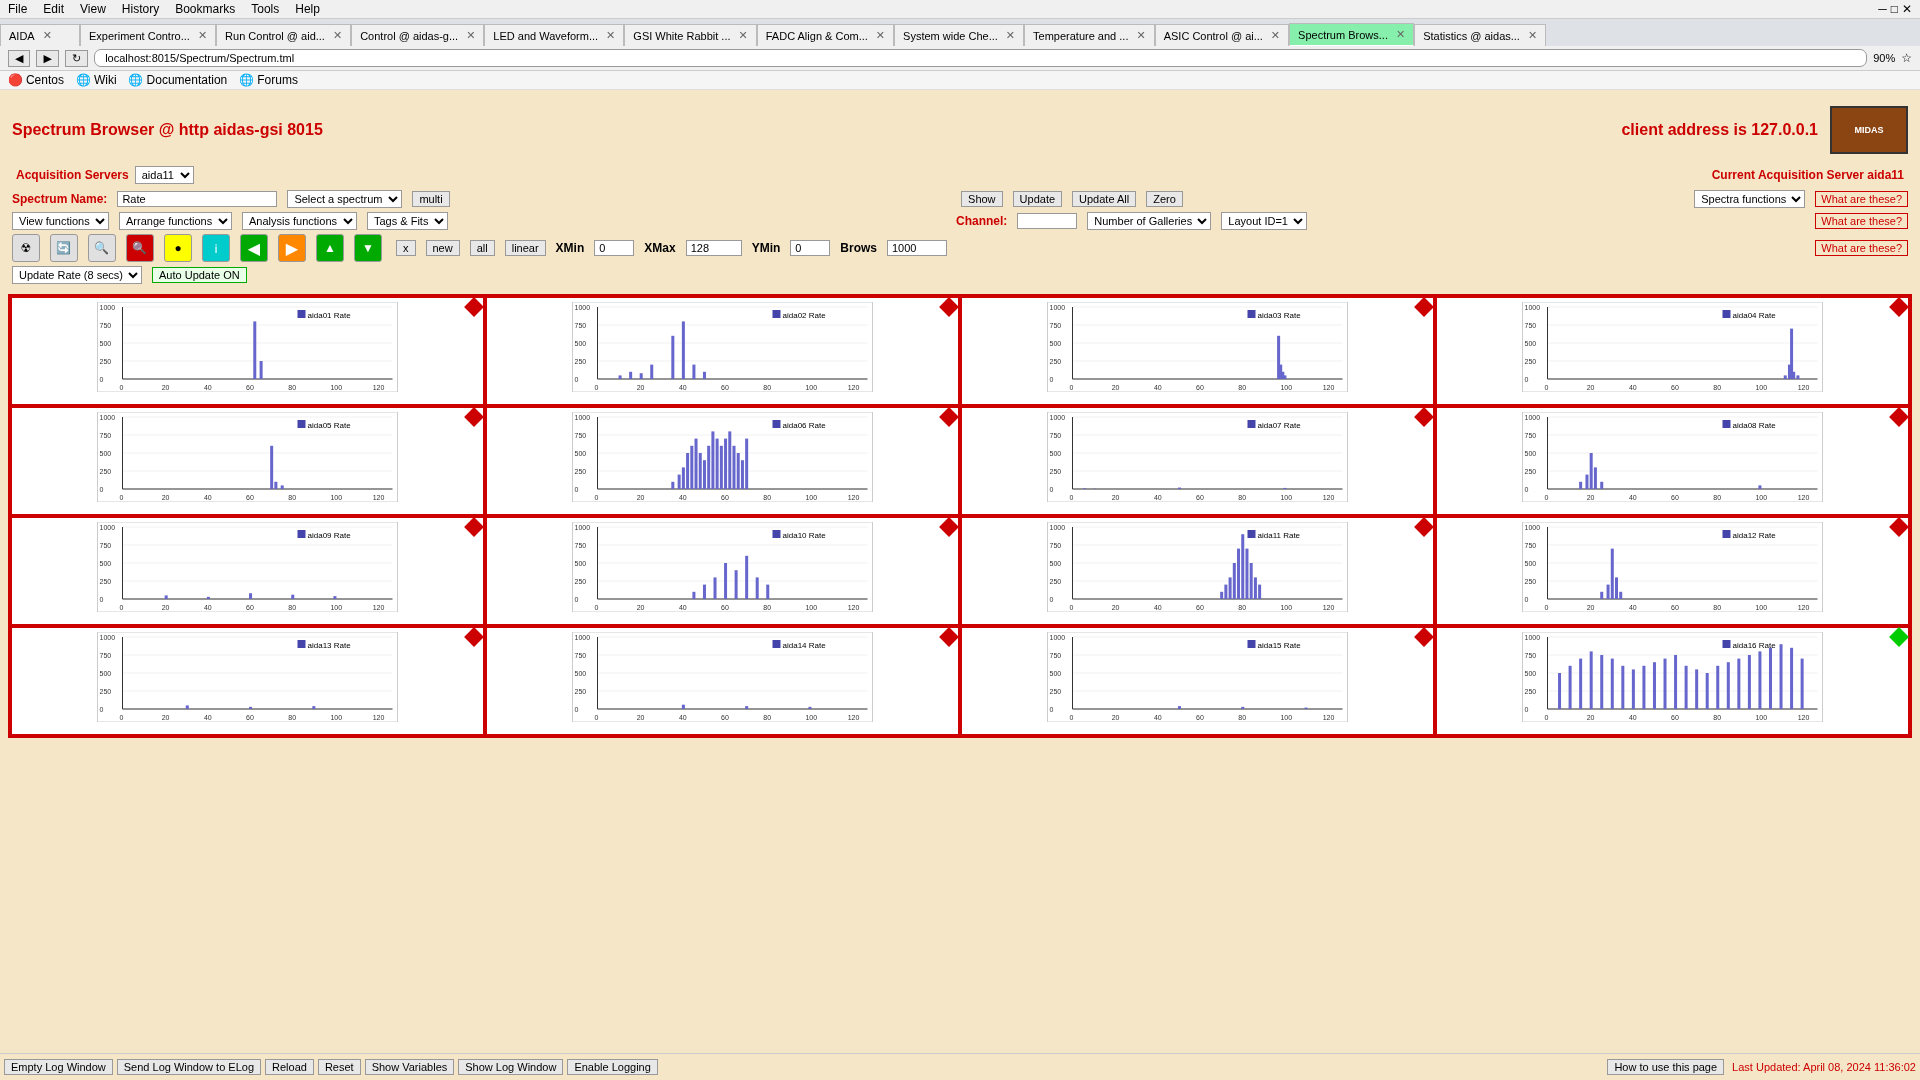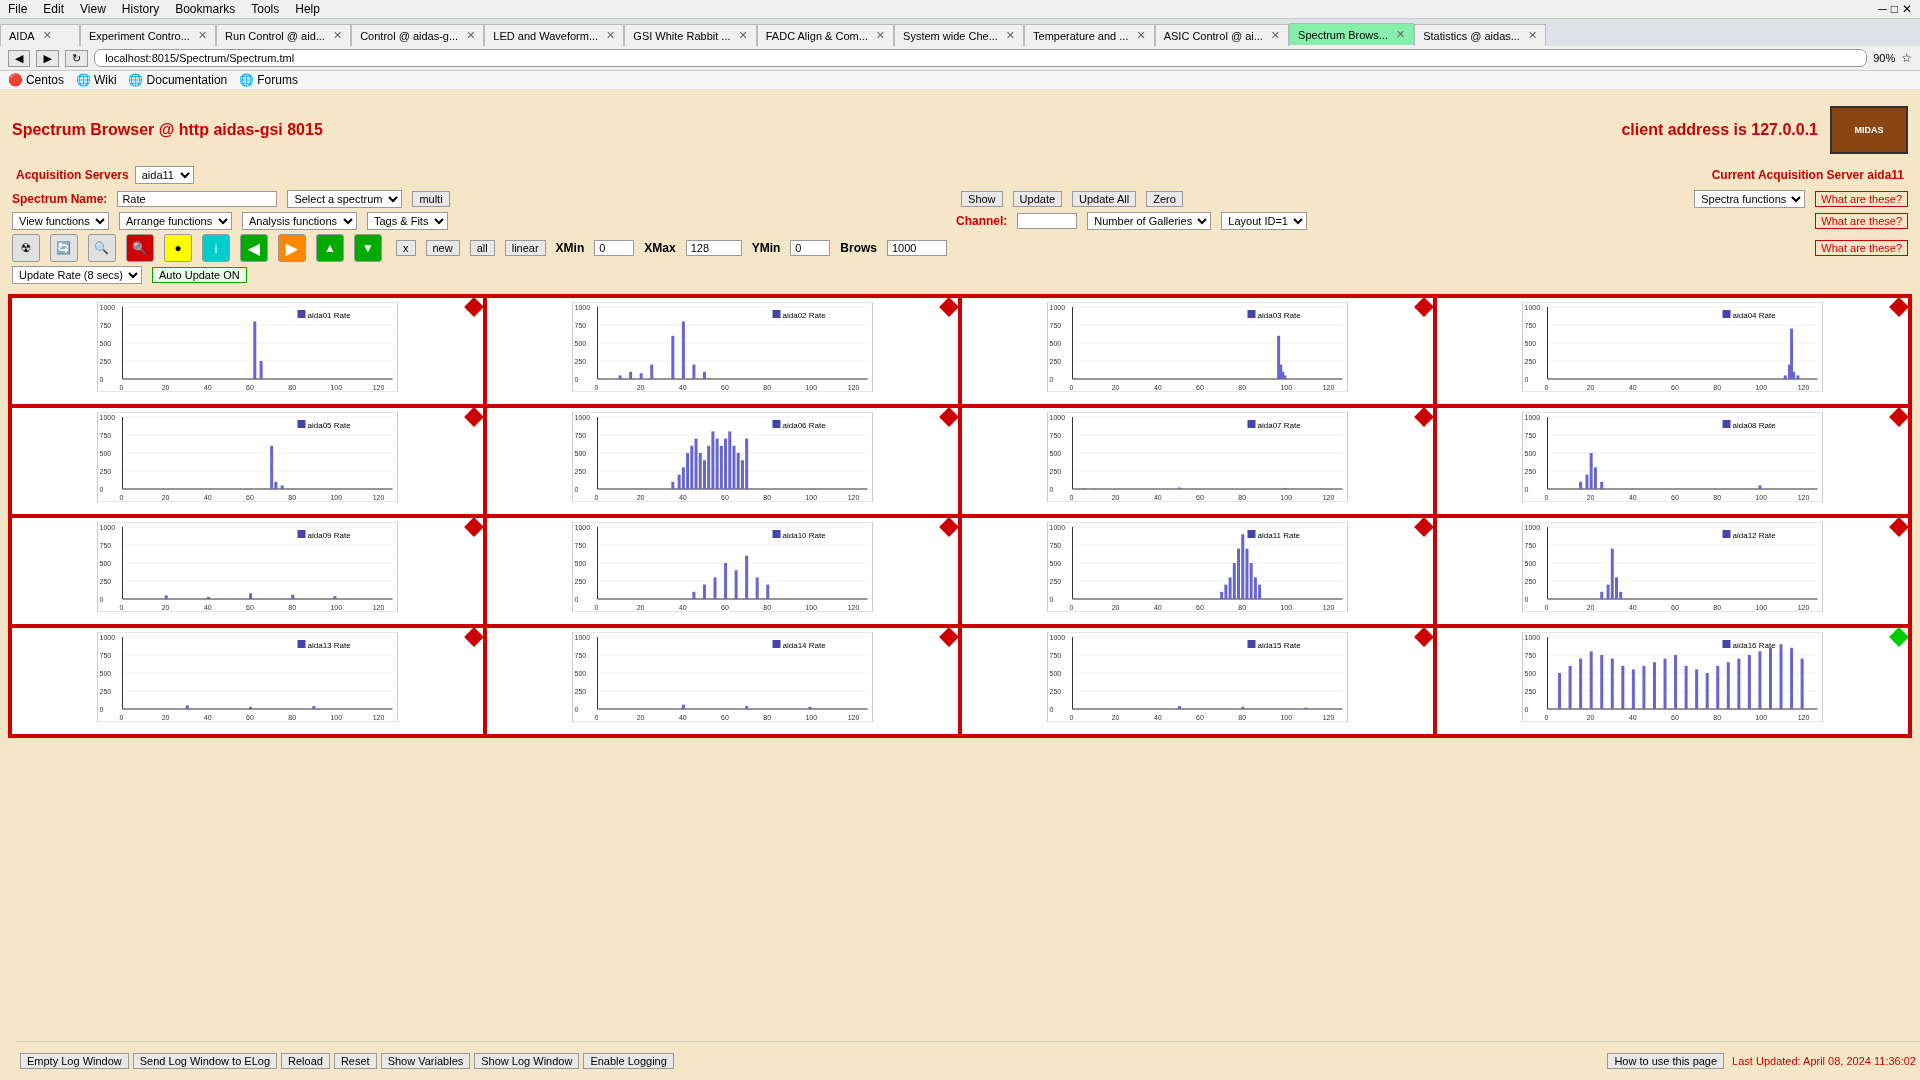--- a/index.html
+++ b/index.html
@@ -33,21 +33,21 @@
     .icon-btn.yellow { background: #ffff00; }
     .icon-btn.cyan { background: #00cccc; }
 
     
     .galleries { display: grid; grid-template-columns: repeat(4, 1fr); gap: 0; border: 2px solid #cc0000; margin: 4px 0; }
     .gallery-cell { border: 2px solid #cc0000; position: relative; background: white; padding: 4px; height: 110px; }
     .red-diamond { position: absolute; top: 2px; right: 2px; width: 14px; height: 14px; background: #cc0000; transform: rotate(45deg); }
     .green-diamond { position: absolute; top: 2px; right: 2px; width: 14px; height: 14px; background: #00cc00; transform: rotate(45deg); }
 
     
-    .bottom-bar { display: flex; justify-content: space-between; padding: 11px 4px; background: #f5e6c8; border-top: 1px solid #ccc; position: fixed; bottom: 0; left: 16px; right: 0; }
+    .bottom-bar { display: flex; justify-content: space-between; padding: 5px 4px; background: #f5e6c8; border-top: 1px solid #ccc; position: fixed; bottom: 0; left: 0; right: 0; }
     .bottom-left { display: flex; gap: 4px; }
   </style>
 </head>
 <body>
 
 <div class="menu-bar">
   <span>File</span>
   <span>Edit</span>
   <span>View</span>
   <span>History</span>

